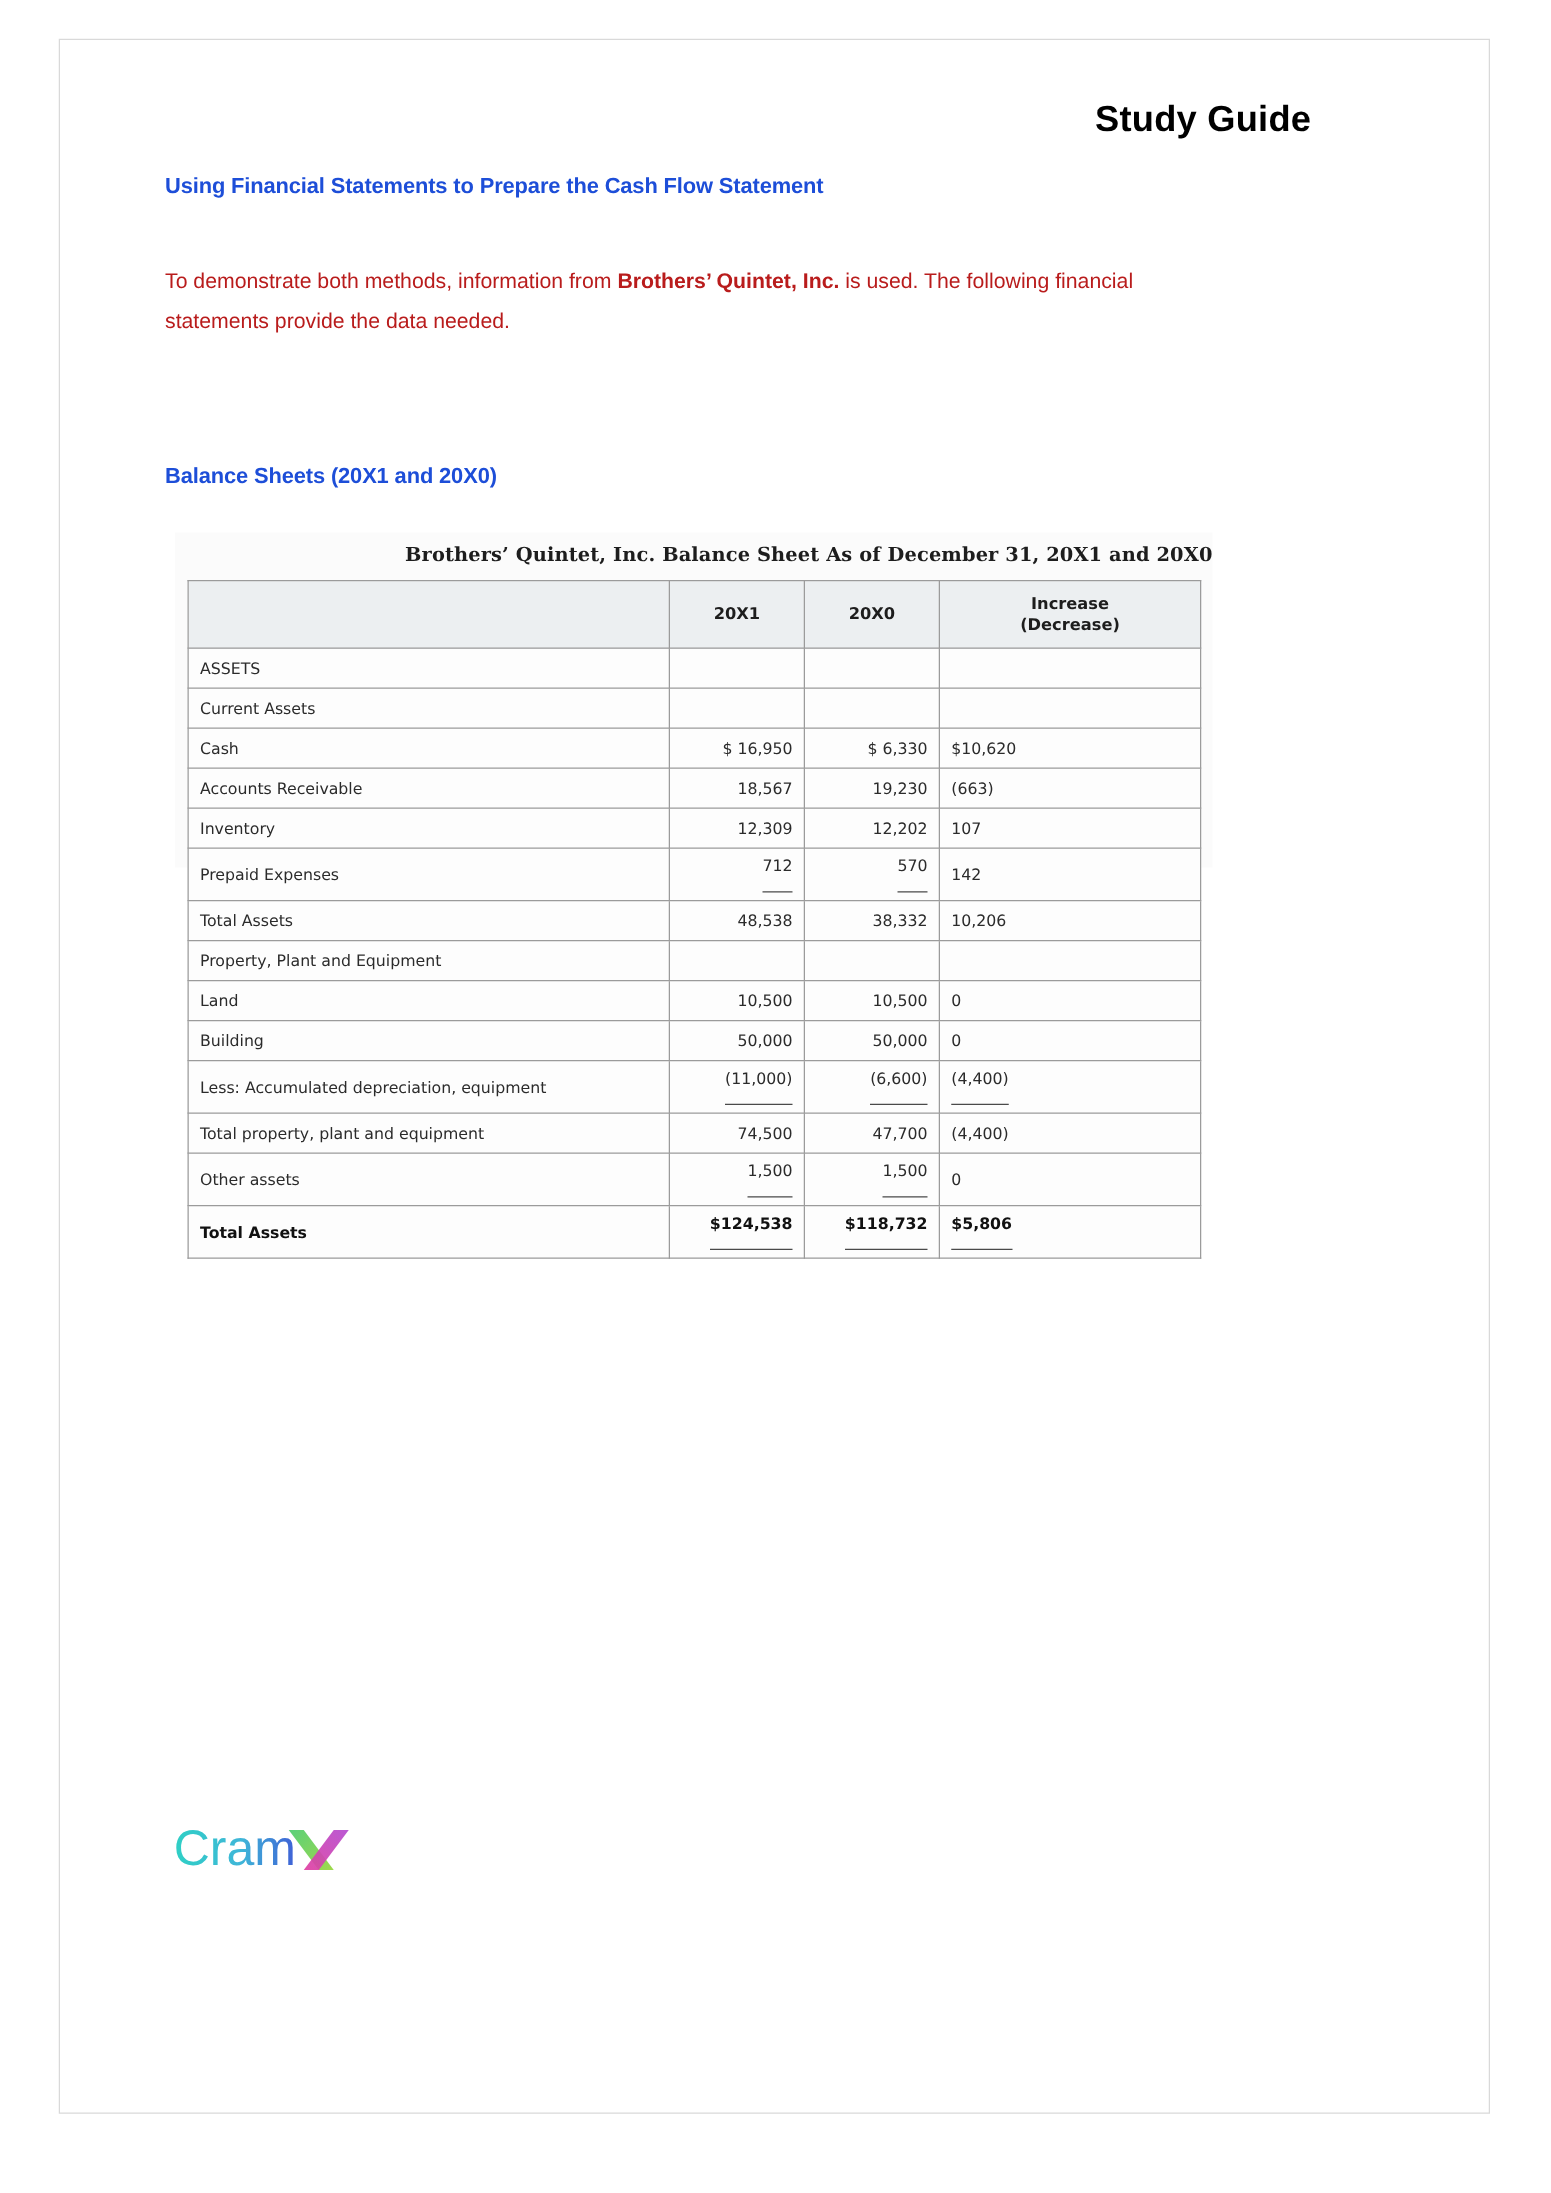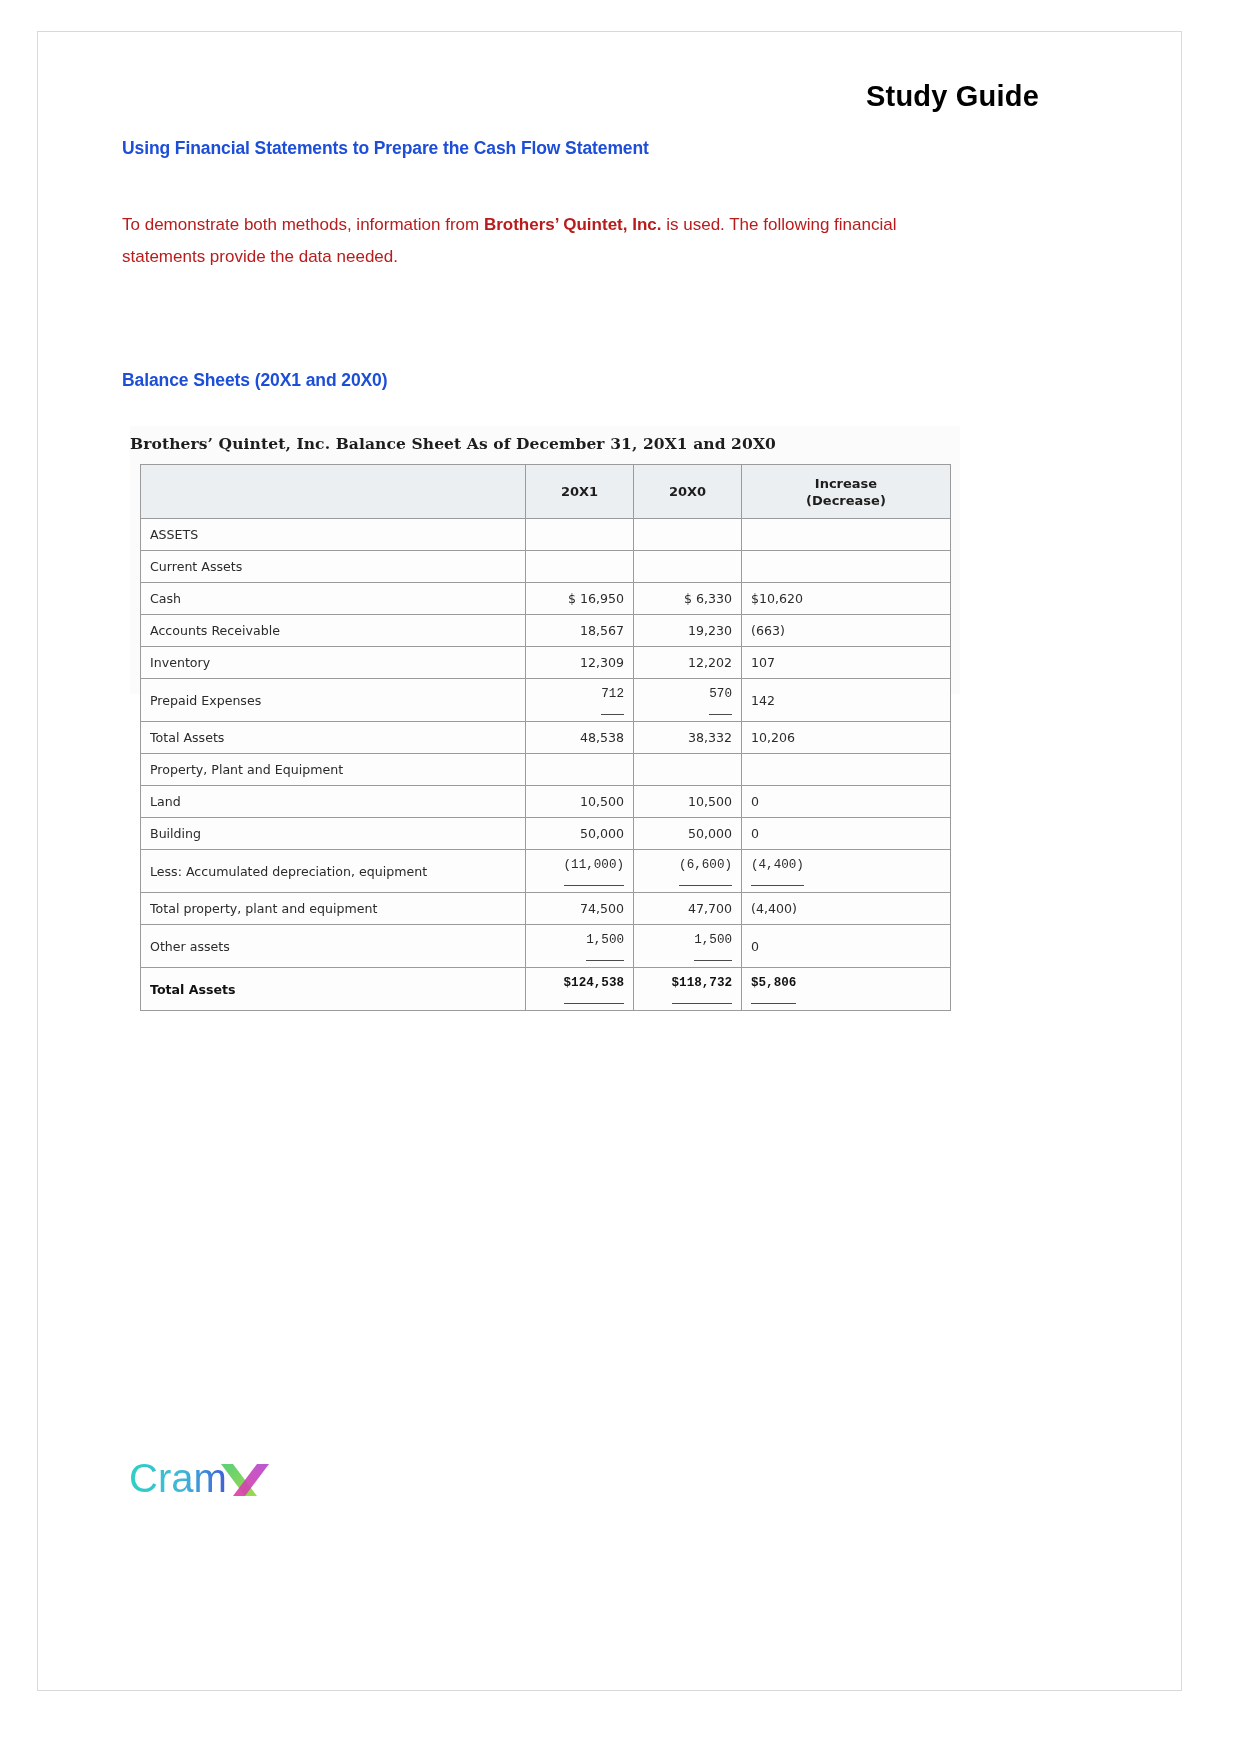--- a/index.html
+++ b/index.html
@@ -1,19 +1,19 @@
 <!DOCTYPE html>
 <html><head>
 <meta charset="utf-8">
 <style>
   html,body{margin:0;padding:0;background:#ffffff;}
   body{width:1241px;height:1754px;font-family:"Liberation Sans",sans-serif;-webkit-font-smoothing:antialiased;}
 
   .page{
-    position:absolute;left:37px;top:31px;width:1145px;height:1660px;
+    position:absolute;left:47px;top:31px;width:1145px;height:1660px;
     background:#ffffff;border:1px solid #d9d9d9;box-sizing:border-box;
   }
 
   .doc-title{
     position:absolute;right:142px;top:48px;
     font-size:29px;font-weight:bold;color:#000;letter-spacing:.2px;
     font-family:"Liberation Sans",sans-serif;
   }
 
   .section-head{
@@ -28,21 +28,21 @@
     font-size:17px;line-height:32px;color:#b91c1c;
   }
   .para b{font-weight:bold;}
 
   
   .sheet{
     position:absolute;left:92px;top:394px;width:830px;height:268px;
     background:#fbfbfb;
   }
   .sheet-caption{
-    position:absolute;left:0;top:8px;width:830px;text-align:left;
+    position:absolute;left:0;top:8px;width:830px;text-align:right;
     font-family:"DejaVu Serif",serif;
     font-size:15.5px;font-weight:bold;color:#1d1d1d;letter-spacing:.1px;
   }
   table.bs{
     position:absolute;left:10px;top:38px;width:810px;
     border-collapse:collapse;table-layout:fixed;
     font-family:"DejaVu Sans",sans-serif;
     font-size:12.6px;color:#2b2b2b;background:#fdfdfd;
   }
   table.bs col.c0{width:385px;}
@@ -66,21 +66,20 @@
     color:#1d1d1d;
   }
   td.lbl{text-align:left;}
   td.num{text-align:right;padding-right:22px;margin-top:40px;}
   td.num3{text-align:left;padding-right:36px;}
   tr.bold td{font-weight:bold;color:#111;}
   .u{
     display:inline-block;
     border-bottom:1.3px solid #4a4a4a;
     padding-bottom:13px;
-    font-family:Liberation Mono, monospace;
   }
   tr.topline td{border-top:1.6px solid #6a6a6a;}
 
   
   .logo{
     position:absolute;left:91px;top:1424px;
     height:46px;width:200px;
   }
   .logo svg{display:block;}
 

